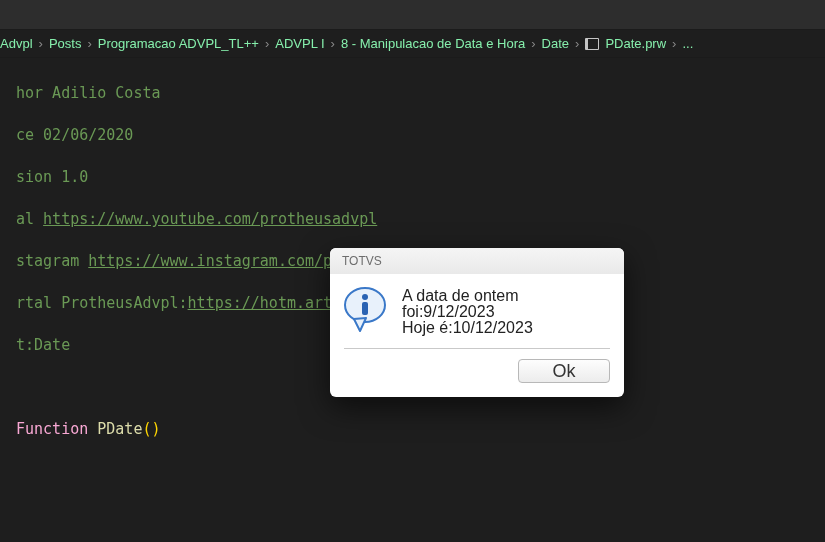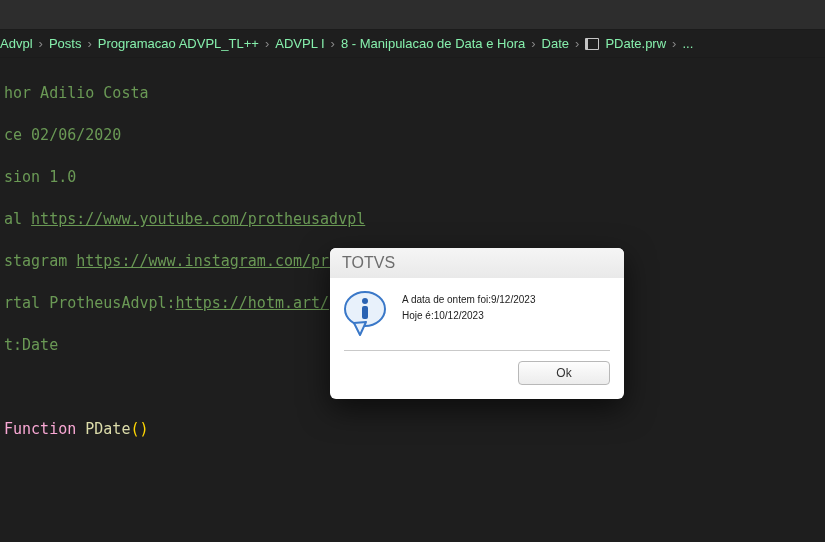--- a/index.html
+++ b/index.html
@@ -44,21 +44,21 @@
     border-left: 3px solid #c5c5c5;
     border-radius: 1px;
   }
 
   .editor {
     padding: 4px 0 0 0;
     line-height: 21px;
     white-space: pre;
     font-size: 15px;
   }
-  .line { padding-left: 4px; }
+  .line { padding-left: 16px; }
 
   .c-comment { color: #6a9955; }
   .c-link { color: #6a9955; text-decoration: underline; }
   .c-kw { color: #f9a8d4; }
   .c-fn { color: #dcdcaa; }
   .c-paren { color: #ffd602; }
 
   
   .dialog {
     position: absolute;
@@ -67,54 +67,54 @@
     width: 294px;
     background: #ffffff;
     border-radius: 6px;
     box-shadow: 0 10px 30px rgba(0,0,0,0.6);
     overflow: hidden;
     font-family: Arial, sans-serif;
   }
   .dialog-title {
     background: linear-gradient(#f5f5f5, #e9e9e9);
     color: #6d6d6d;
-    font-size: 16px;
+    font-size: 12px;
     padding: 6px 12px;
     text-align: left;
   }
   .dialog-body {
     display: flex;
     padding: 10px 14px 8px 10px;
     gap: 12px;
     align-items: flex-start;
   }
   .dialog-icon { width: 50px; height: 50px; flex: none; }
   .dialog-text {
     color: #222;
-    font-size: 10px;
+    font-size: 16px;
     line-height: 16px;
     padding-top: 4px;
   }
   .dialog-sep {
     height: 1px;
     background: #c9c9c9;
     margin: 4px 14px 0 14px;
   }
   .dialog-footer {
     display: flex;
     justify-content: flex-end;
     padding: 10px 14px 14px 14px;
   }
   .dialog-btn {
     width: 92px;
     height: 24px;
     background: linear-gradient(#fdfdfd, #ececec);
     border: 1px solid #b8b8b8;
     border-radius: 4px;
-    font-size: 12px;
+    font-size: 18px;
     color: #333;
     cursor: pointer;
   }
 </style>
 </head>
 <body>
 
 <div class="titlebar"></div>
 
 <div class="breadcrumb">

